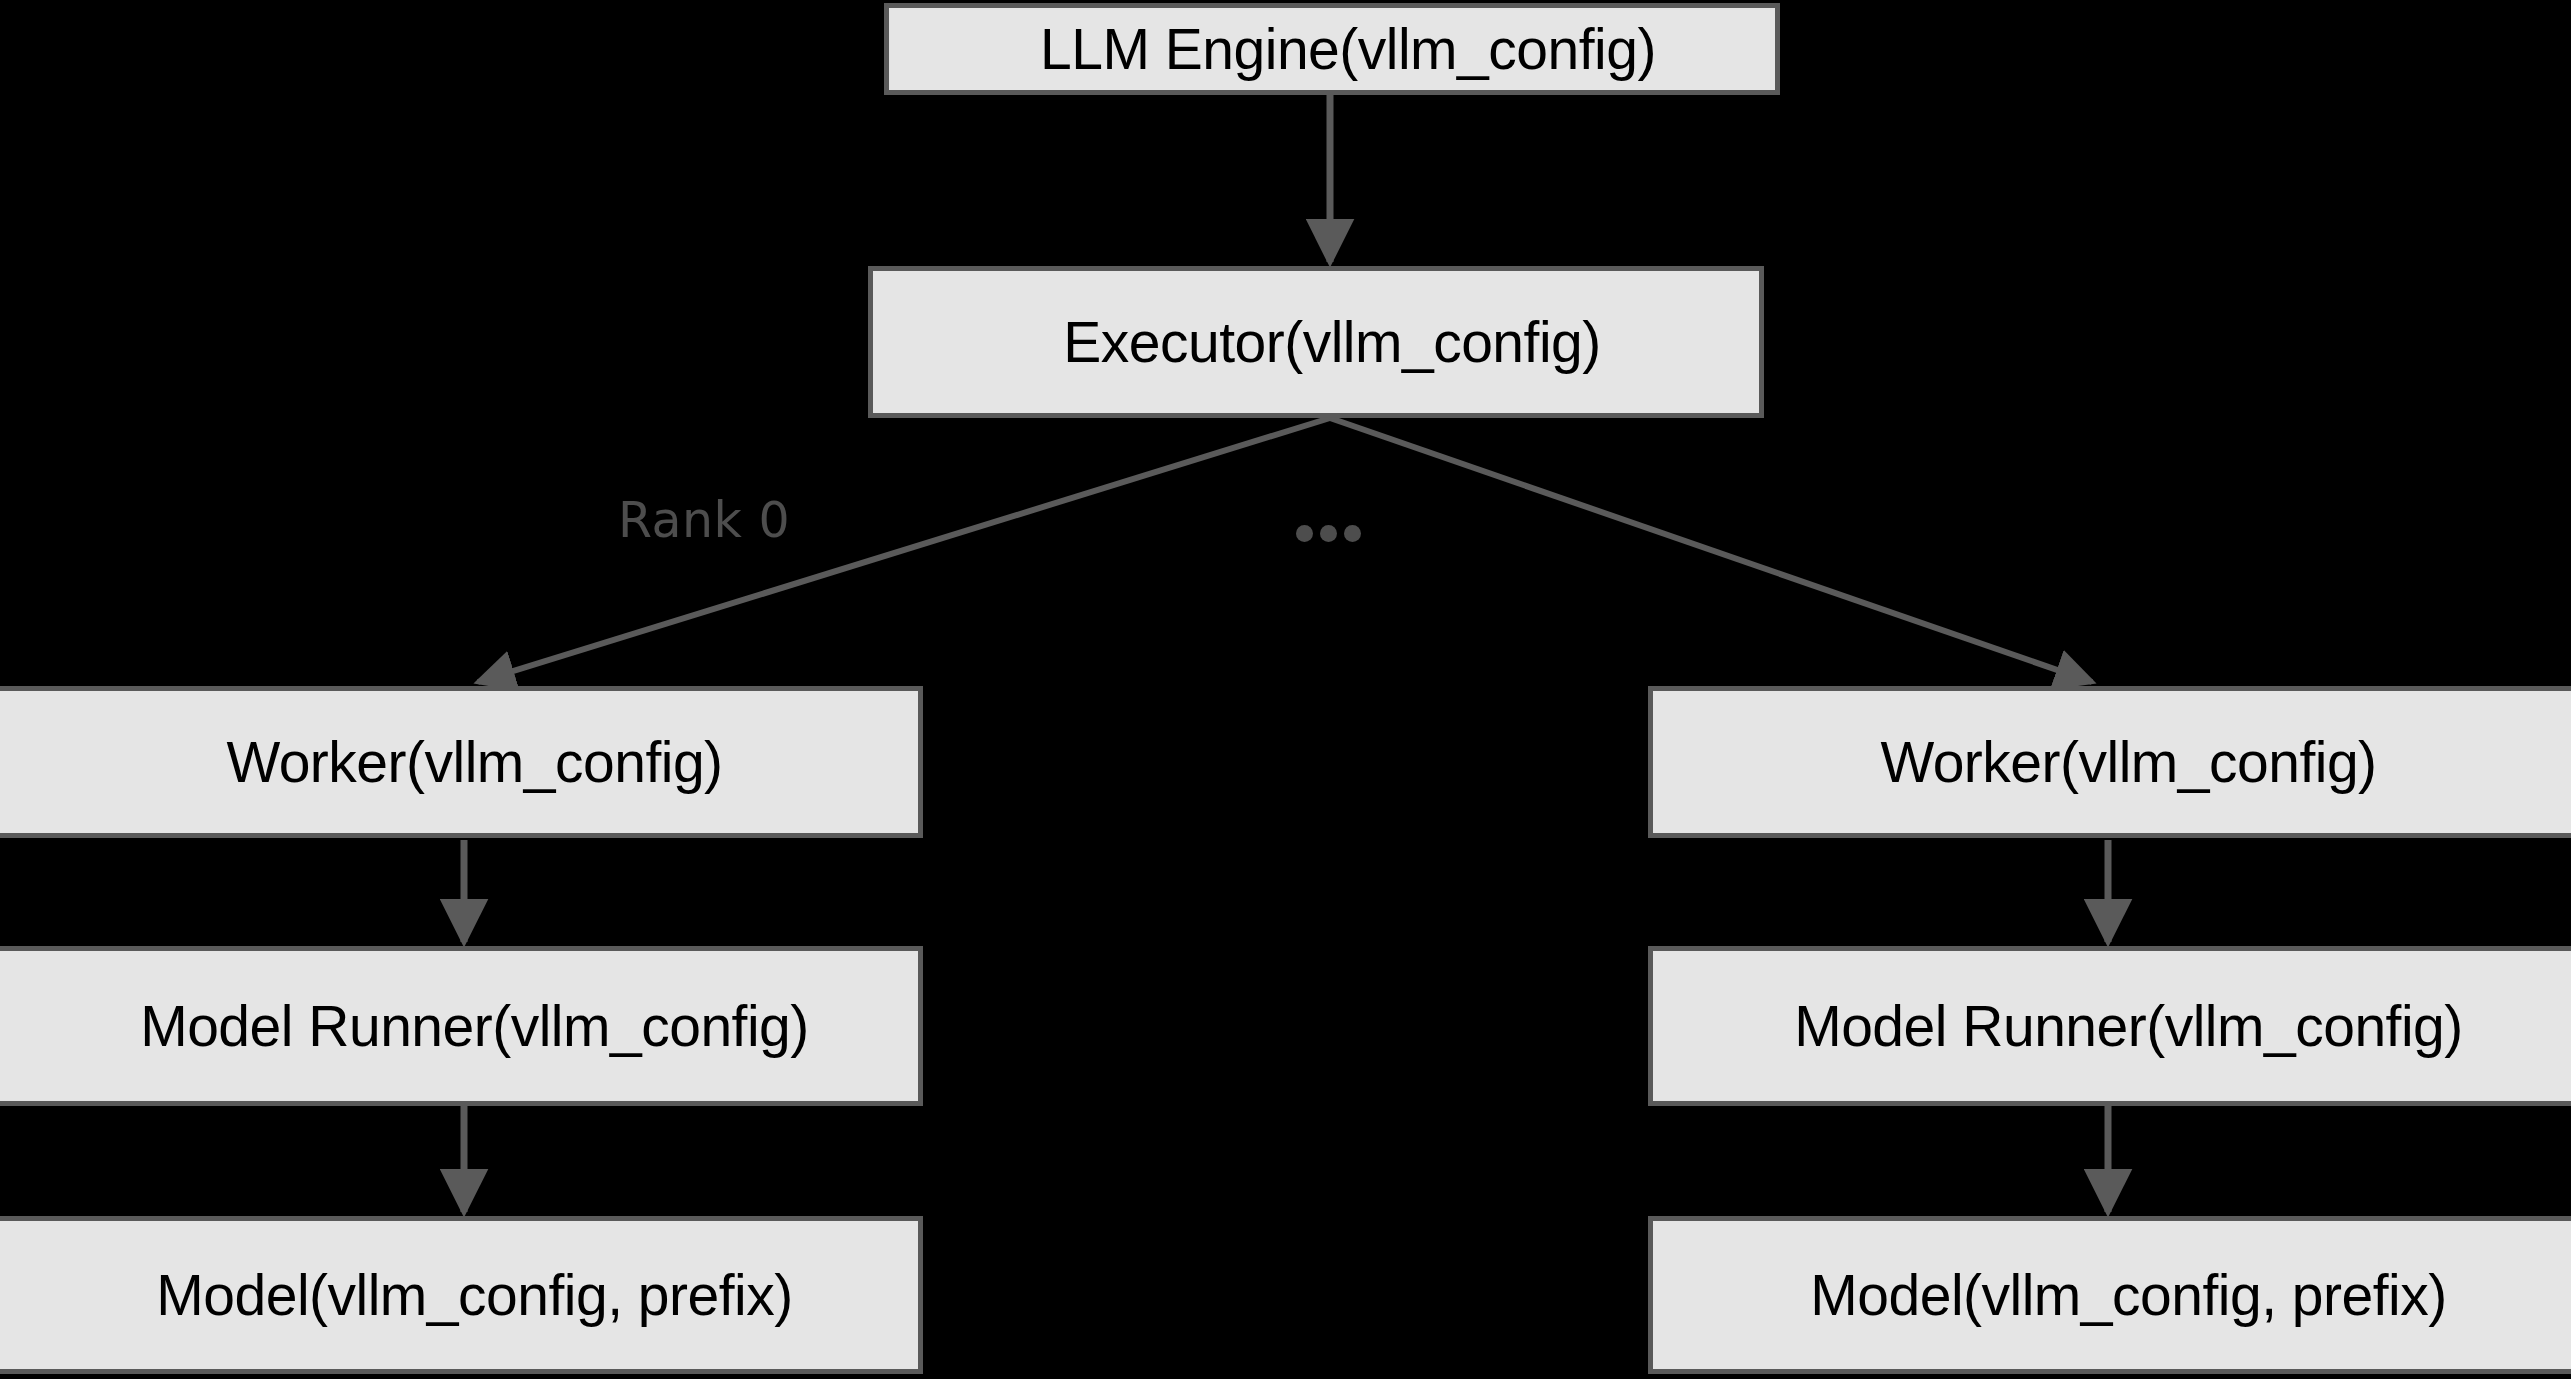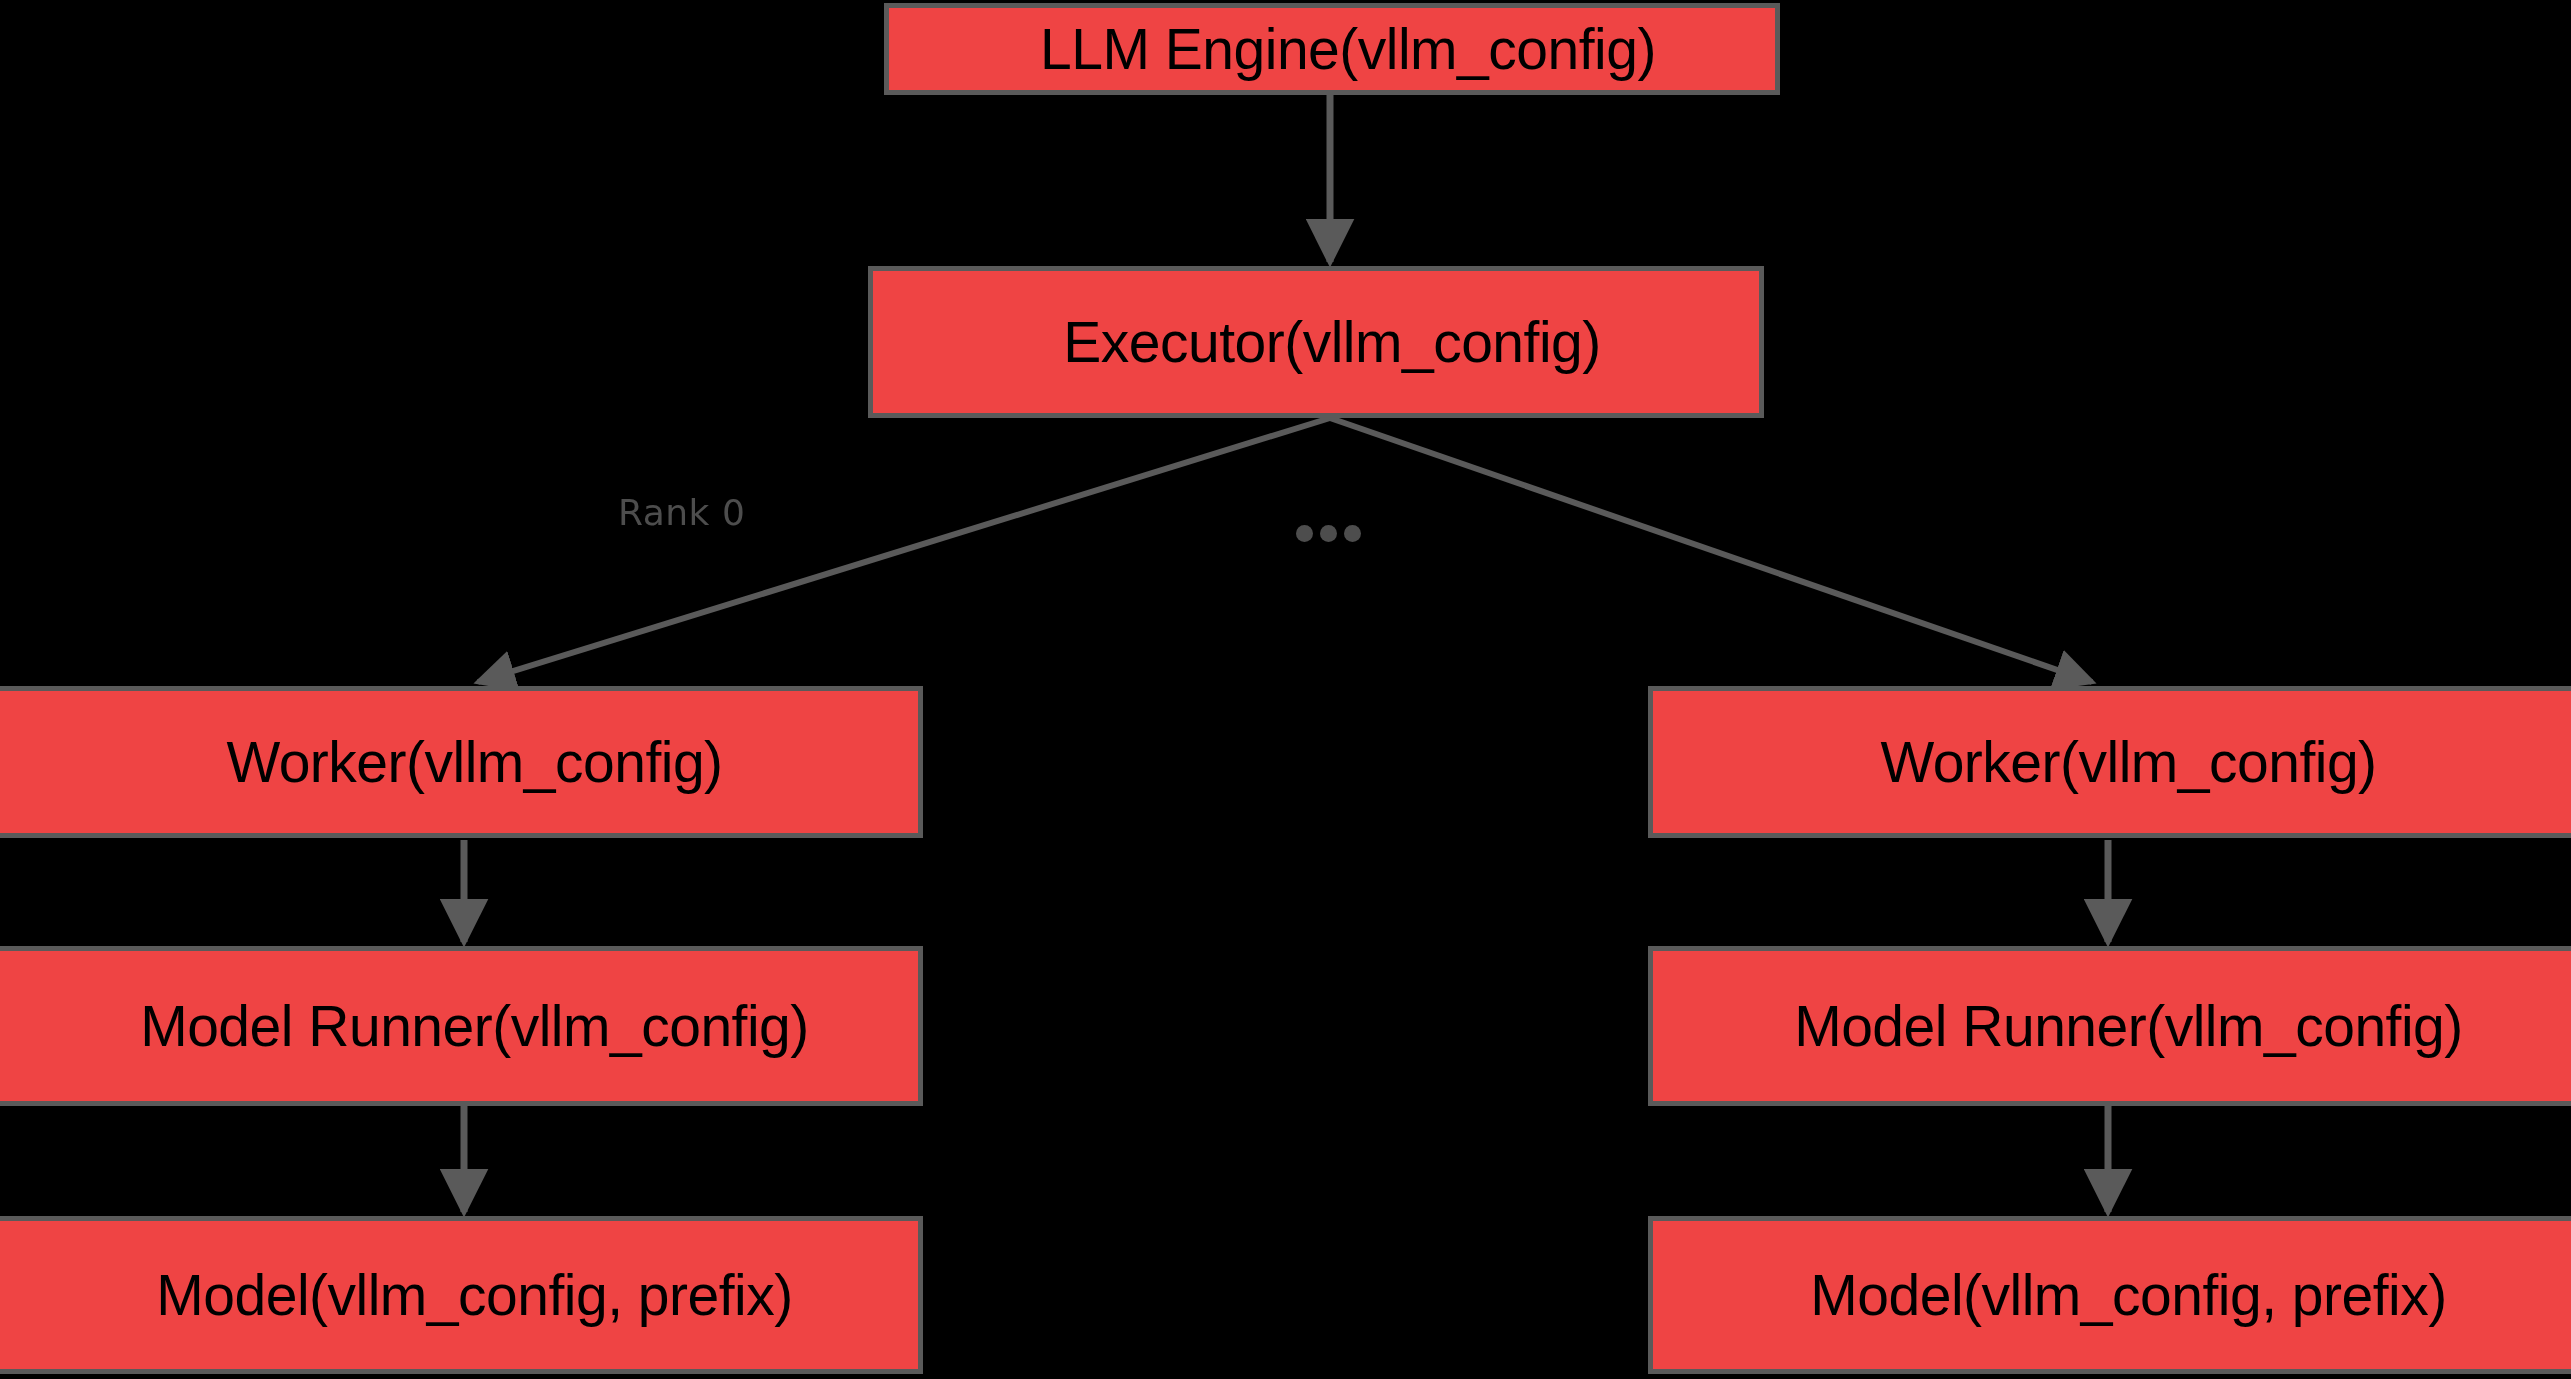--- a/index.html
+++ b/index.html
@@ -12,21 +12,21 @@
     width: 2571px;
     height: 1379px;
     background: #000000;
     overflow: hidden;
     font-family: "Liberation Sans", sans-serif;
   }
   
   .node {
     position: absolute;
     box-sizing: border-box;
-    background: #ef4444;
+    background: #e5e5e5;
     border: 5px solid #5a5a5a;
     display: flex;
     align-items: center;
     justify-content: center;
     color: #000000;
     font-family: "Liberation Sans", sans-serif;
     font-size: 57px;
     font-weight: 400;
     letter-spacing: -0.5px;
     white-space: nowrap;
@@ -34,21 +34,21 @@
   }
   .node-label {
     display: block;
     line-height: 1;
   }
   
   .edge-label {
     position: absolute;
     color: #4d4d4d;
     font-family: "DejaVu Sans", sans-serif;
-    font-size: 36px;
+    font-size: 49px;
     font-weight: 400;
     white-space: nowrap;
     letter-spacing: 0.5px;
   }
   
   #edge-layer {
     position: absolute;
     left: 0;
     top: 0;
     width: 2571px;

